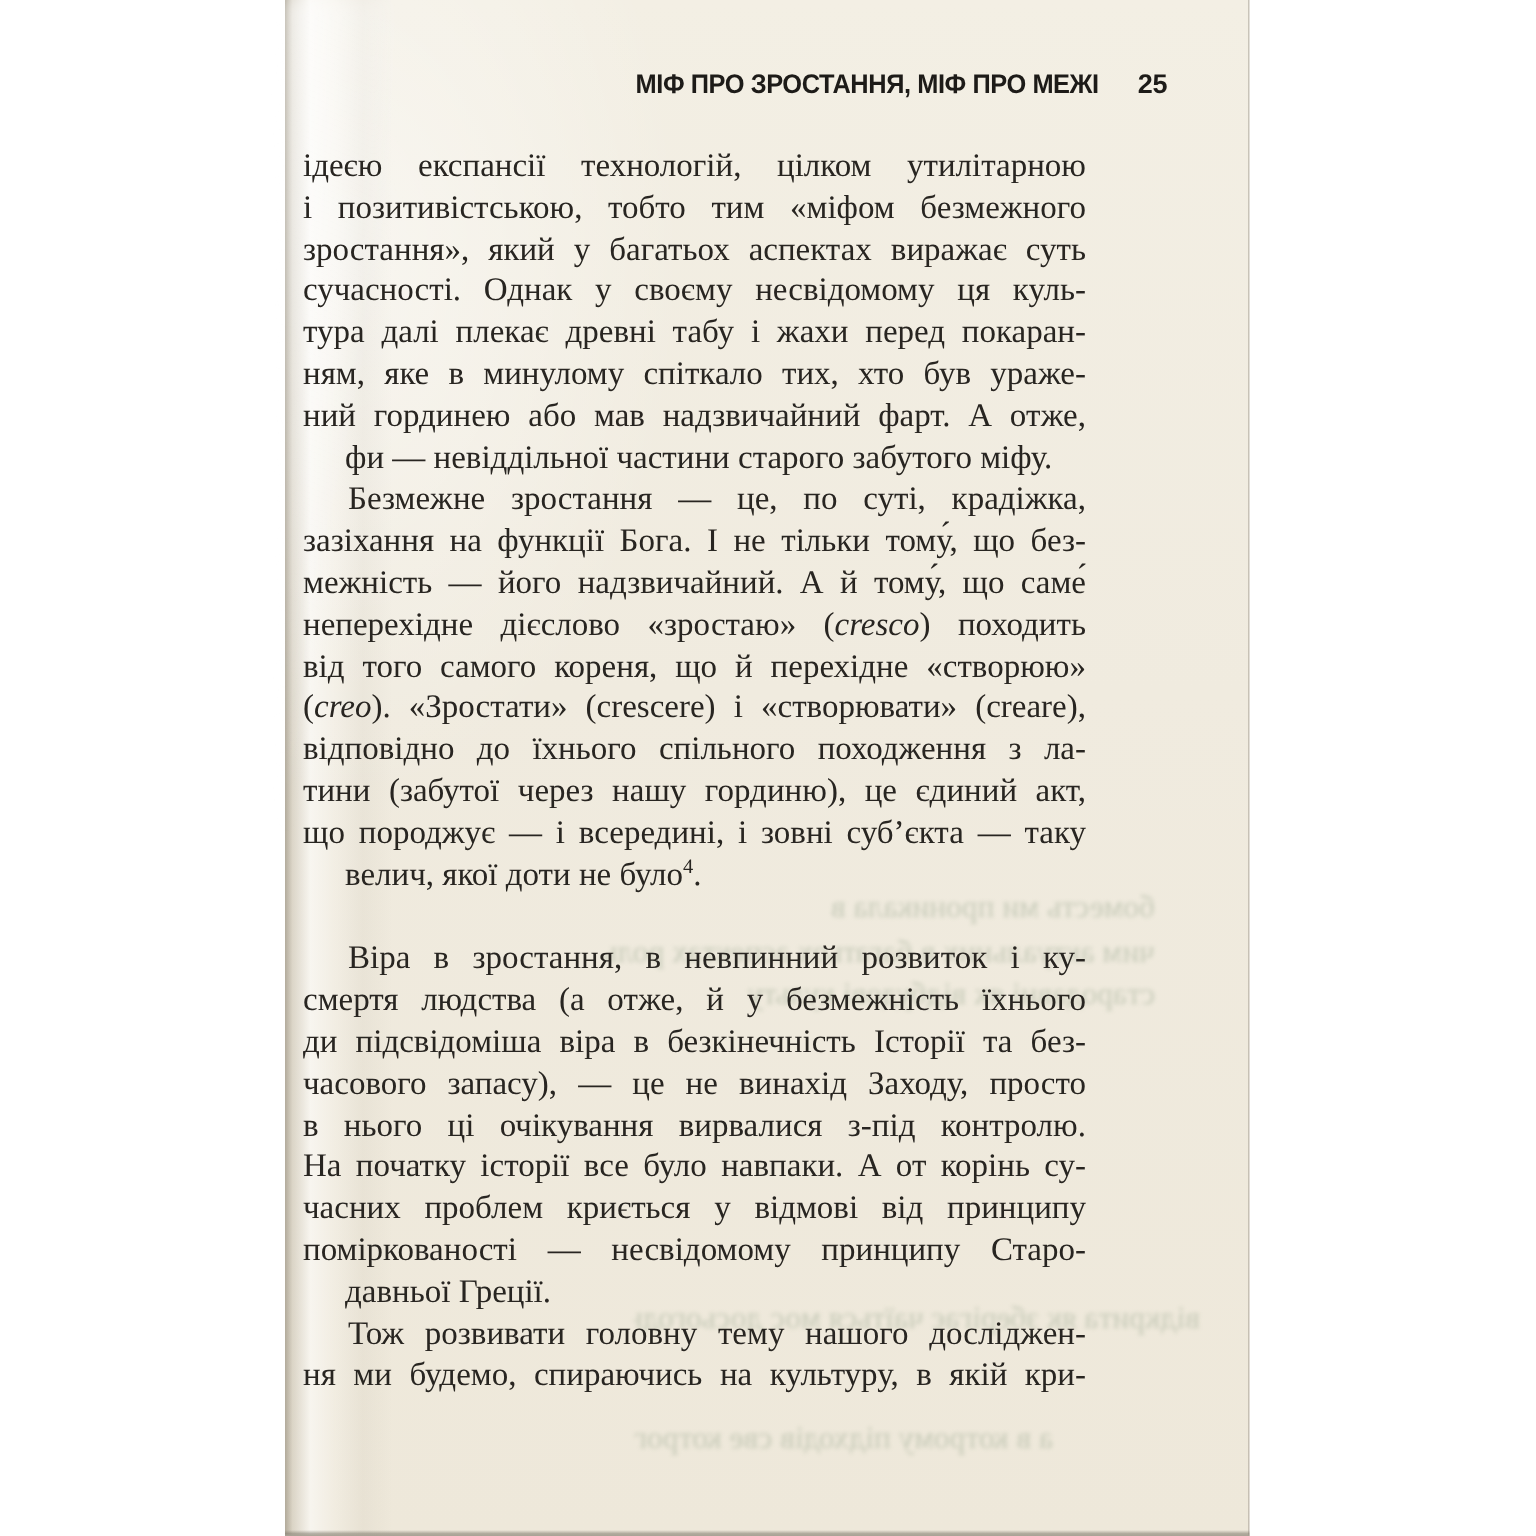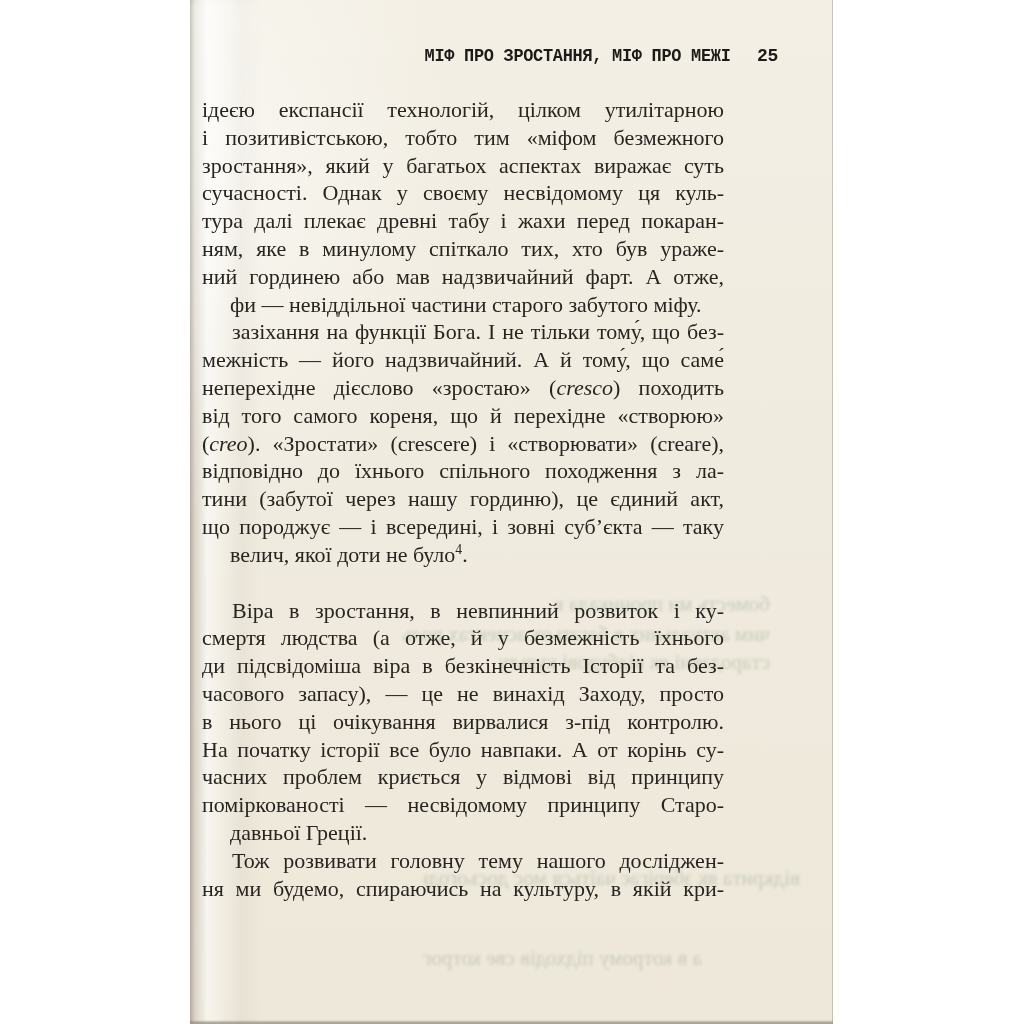--- a/index.html
+++ b/index.html
@@ -15,21 +15,21 @@
           linear-gradient(180deg,#f3efe4 0%,#f0ebdf 45%,#eee8da 100%);
         box-shadow: inset -1px 0 0 rgba(150,145,133,0.45);}
   .page-bottom-edge{position:absolute;left:0;bottom:0;width:100%;height:4px;
         background:linear-gradient(180deg, rgba(90,85,73,0) 0%, rgba(125,119,106,0.55) 60%, #a8a295 100%);}
   .page-curl{position:absolute;left:0;top:0;width:70px;height:640px;
         background:linear-gradient(100deg, rgba(255,255,255,0.55) 0%, rgba(255,255,255,0) 55%);
         filter:blur(5px);}
   
   .header{position:absolute;left:28px;right:55px;top:46px;display:flex;justify-content:flex-end;
           align-items:baseline;gap:26px;
-          font-family:Liberation Mono, monospace;font-weight:bold;font-size:18px;
+          font-family:Liberation Sans, sans-serif;font-weight:bold;font-size:18px;
           letter-spacing:-0.3px;color:#1d1b18;white-space:nowrap;}
   .header .ht{transform:scaleX(0.94);transform-origin:right center;}
   
   .text-block{position:absolute;left:12px;top:96px;width:522px;color:#282521;
               font-size:22px;line-height:27.8px;}
   .line{text-align:justify;text-align-last:justify;-moz-text-align-last:justify;}
   .line.end{text-align-last:left;margin-left:28px;-moz-text-align-last:left;}
   .para.indent .line:first-child{text-indent:30px;}
   .para.gap{margin-top:28px;}
   .it{font-style:italic;}
@@ -66,20 +66,21 @@
           <div class="line"><span>ідеєю експансії технологій, цілком утилітарною</span></div>
           <div class="line"><span>і позитивістською, тобто тим «міфом безмежного</span></div>
           <div class="line"><span>зростання», який у багатьох аспектах виражає суть</span></div>
           <div class="line"><span>сучасності. Однак у своєму несвідомому ця куль-</span></div>
           <div class="line"><span>тура далі плекає древні табу і жахи перед покаран-</span></div>
           <div class="line"><span>ням, яке в минулому спіткало тих, хто був ураже-</span></div>
           <div class="line"><span>ний гординею або мав надзвичайний фарт. А отже,</span></div>
           <div class="line end"><span>фи — невіддільної частини старого забутого міфу.</span></div>
         </div>
         <div class="para indent">
+          <div class="line"><span>Безмежне зростання — це, по суті, крадіжка,</span></div>
           <div class="line"><span>зазіхання на функції Бога. І не тільки тому́, що без-</span></div>
           <div class="line"><span>межність — його надзвичайний. А й тому́, що саме́</span></div>
           <div class="line"><span>неперехідне дієслово «зростаю» (</span><span class="it">cresco</span><span>) походить</span></div>
           <div class="line"><span>від того самого кореня, що й перехідне «створюю»</span></div>
           <div class="line"><span>(</span><span class="it">creo</span><span>). «Зростати» (crescere) і «створювати» (creare),</span></div>
           <div class="line"><span>відповідно до їхнього спільного походження з ла-</span></div>
           <div class="line"><span>тини (забутої через нашу гординю), це єдиний акт,</span></div>
           <div class="line"><span>що породжує — і всередині, і зовні суб’єкта — таку</span></div>
           <div class="line end"><span>велич, якої доти не було</span><sup>4</sup><span>.</span></div>
         </div>

